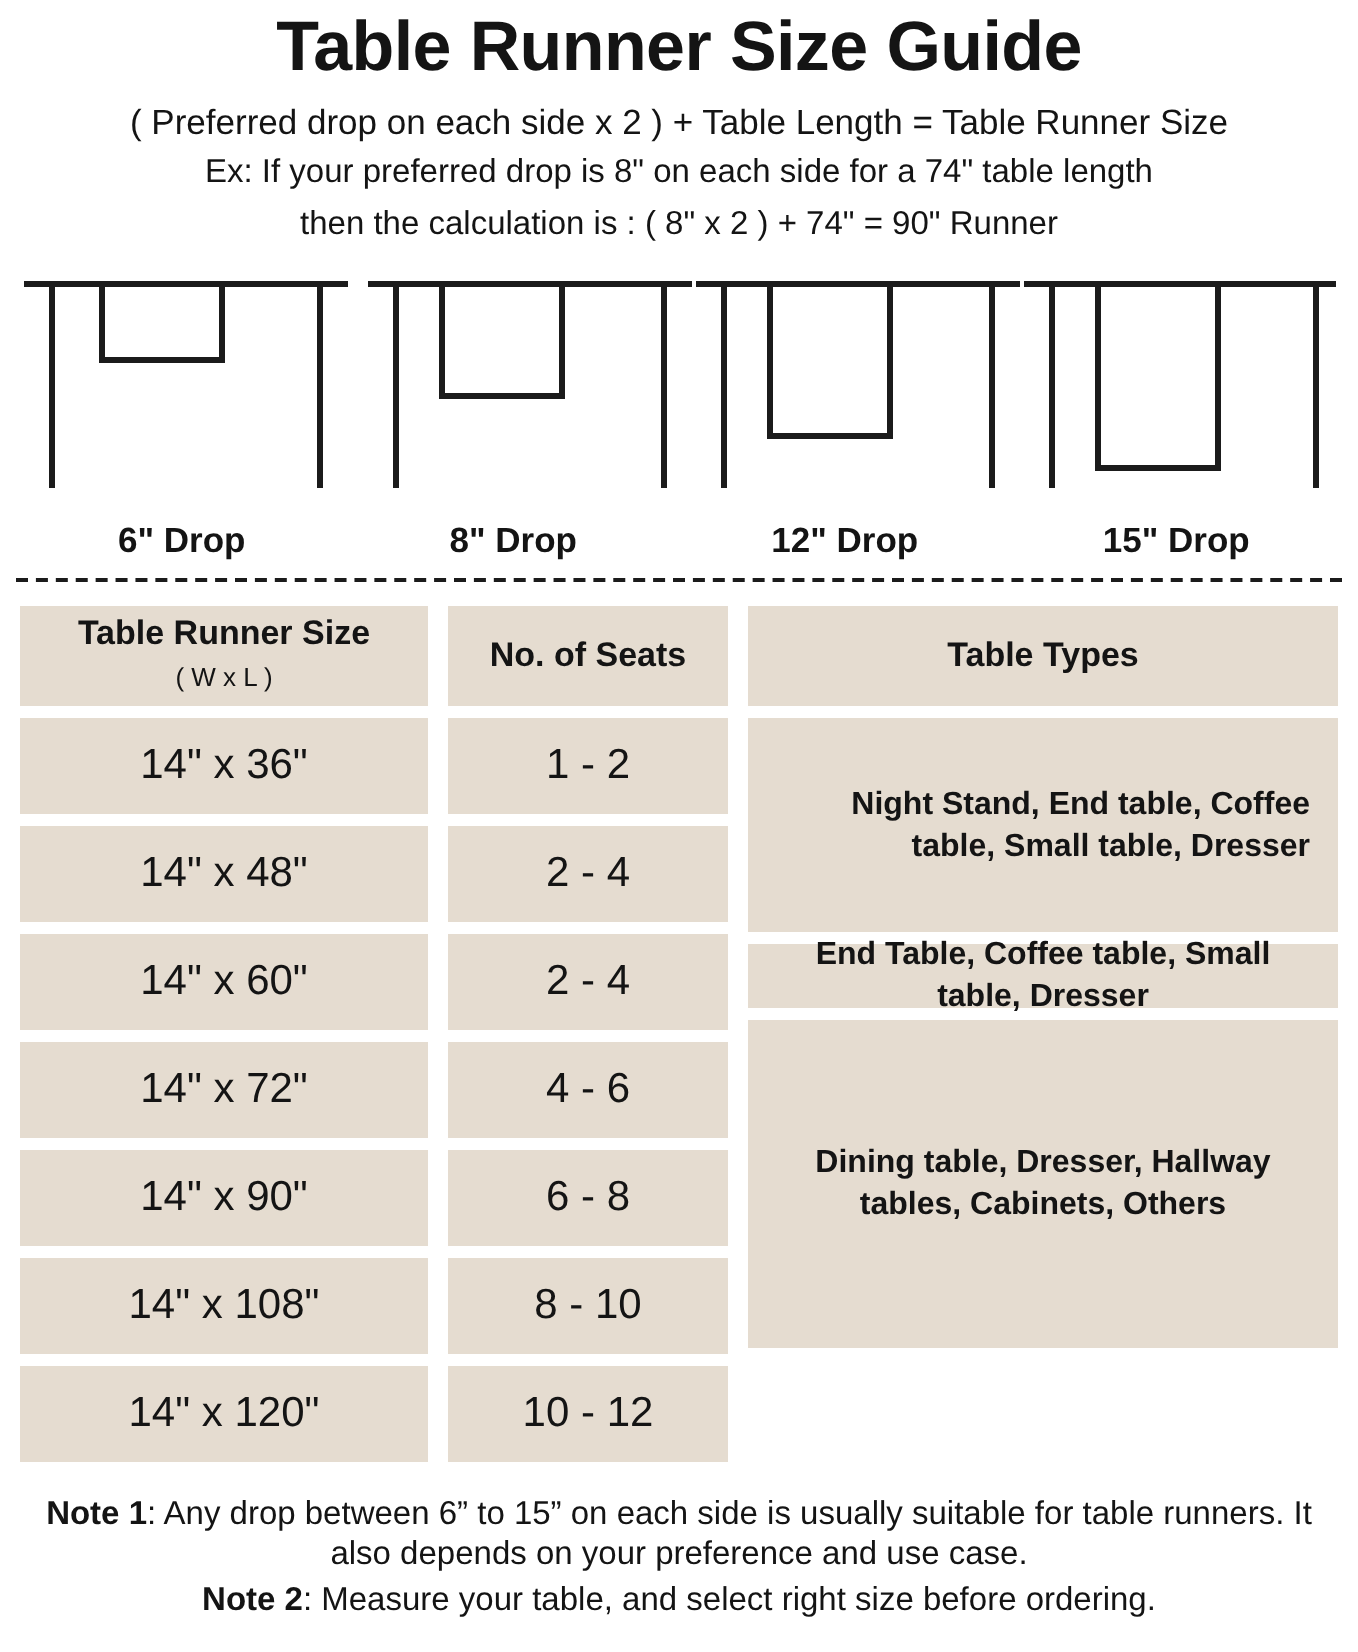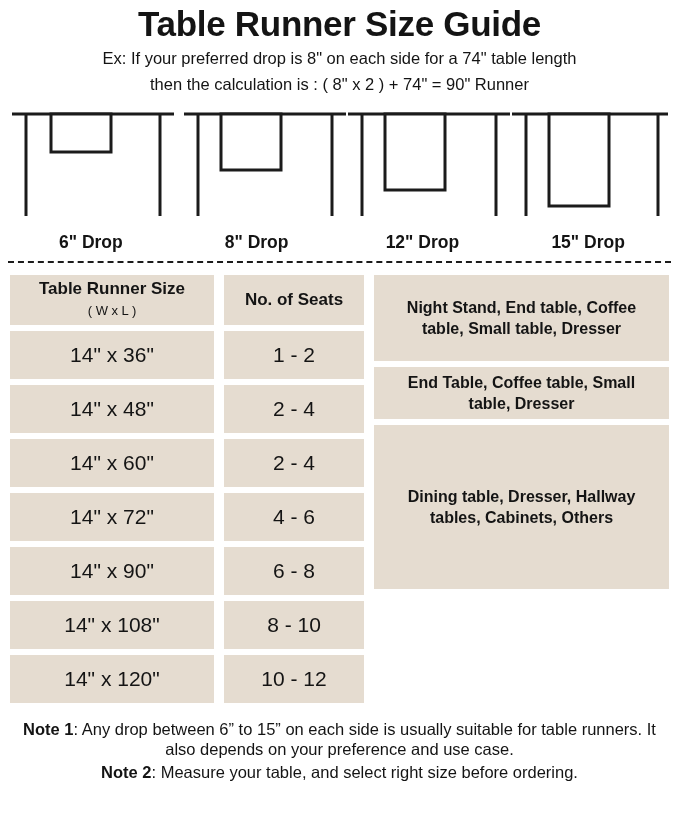--- a/index.html
+++ b/index.html
@@ -104,41 +104,42 @@
   .seats-cell {
     height: 48px;
     font-size: 21px;
   }
   .types-cell {
     font-size: 16px;
     font-weight: bold;
     line-height: 21px;
     padding: 6px 14px;
   }
-  .t1 { height: 86px; }
-  .t2 { height: 52px; }
+  .t1 { height: 107px; text-align: right; }
+  .t2 { height: 32px; }
   .t3 { height: 164px; }
 
   
   .notes {
     margin: 10px 8px 0 8px;
     font-size: 16.5px;
     line-height: 20px;
     text-align: center;
   }
   .notes .n { margin-top: 0; }
   .notes .n2 { margin-top: 3px; }
   .notes b { font-weight: bold; }
 </style>
 </head>
 <body>
 
 <div class="page">
 
   <h1 class="title">Table Runner Size Guide</h1>
+  <div class="formula">( Preferred drop on each side x 2 ) + Table Length = Table Runner Size</div>
   <div class="example">Ex: If your preferred drop is 8" on each side for a 74" table length</div>
   <div class="example">then the calculation is : ( 8" x 2 ) + 74" = 90" Runner</div>
 
   <div class="diagram">
     <svg width="663" height="122" viewBox="0 0 663 122">
       <g fill="none" stroke="#1b1b1b" stroke-width="3">
 
         <line x1="4" y1="8" x2="166" y2="8"></line>
         <line x1="18" y1="8" x2="18" y2="110"></line>
         <line x1="152" y1="8" x2="152" y2="110"></line>
@@ -194,20 +195,23 @@
       <div class="cell seats-cell">1 - 2</div>
       <div class="cell seats-cell">2 - 4</div>
       <div class="cell seats-cell">2 - 4</div>
       <div class="cell seats-cell">4 - 6</div>
       <div class="cell seats-cell">6 - 8</div>
       <div class="cell seats-cell">8 - 10</div>
       <div class="cell seats-cell">10 - 12</div>
     </div>
 
     <div class="col-types">
+      <div class="cell hdr">
+        <span>Table Types</span>
+      </div>
       <div class="cell types-cell t1">Night Stand, End table, Coffee table, Small table, Dresser</div>
       <div class="cell types-cell t2">End Table, Coffee table, Small table, Dresser</div>
       <div class="cell types-cell t3">Dining table, Dresser, Hallway tables, Cabinets, Others</div>
     </div>
 
   </div>
 
   <div class="notes">
     <div class="n">
       <b>Note 1</b><span>: Any drop between 6” to 15” on each side is usually suitable for table runners. It also depends on your preference and use case.</span>

